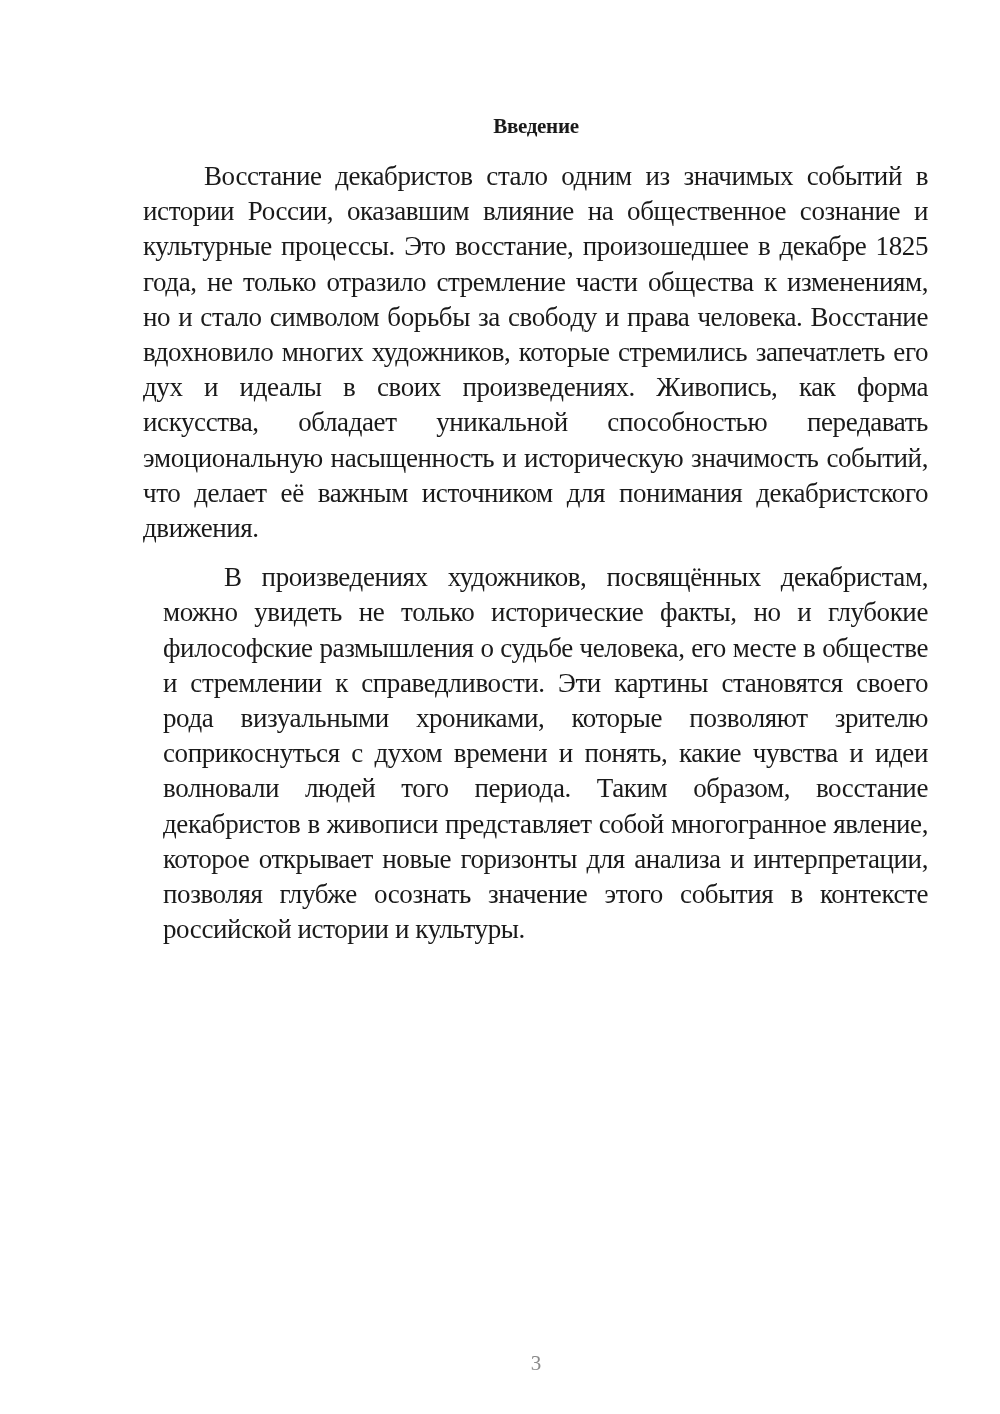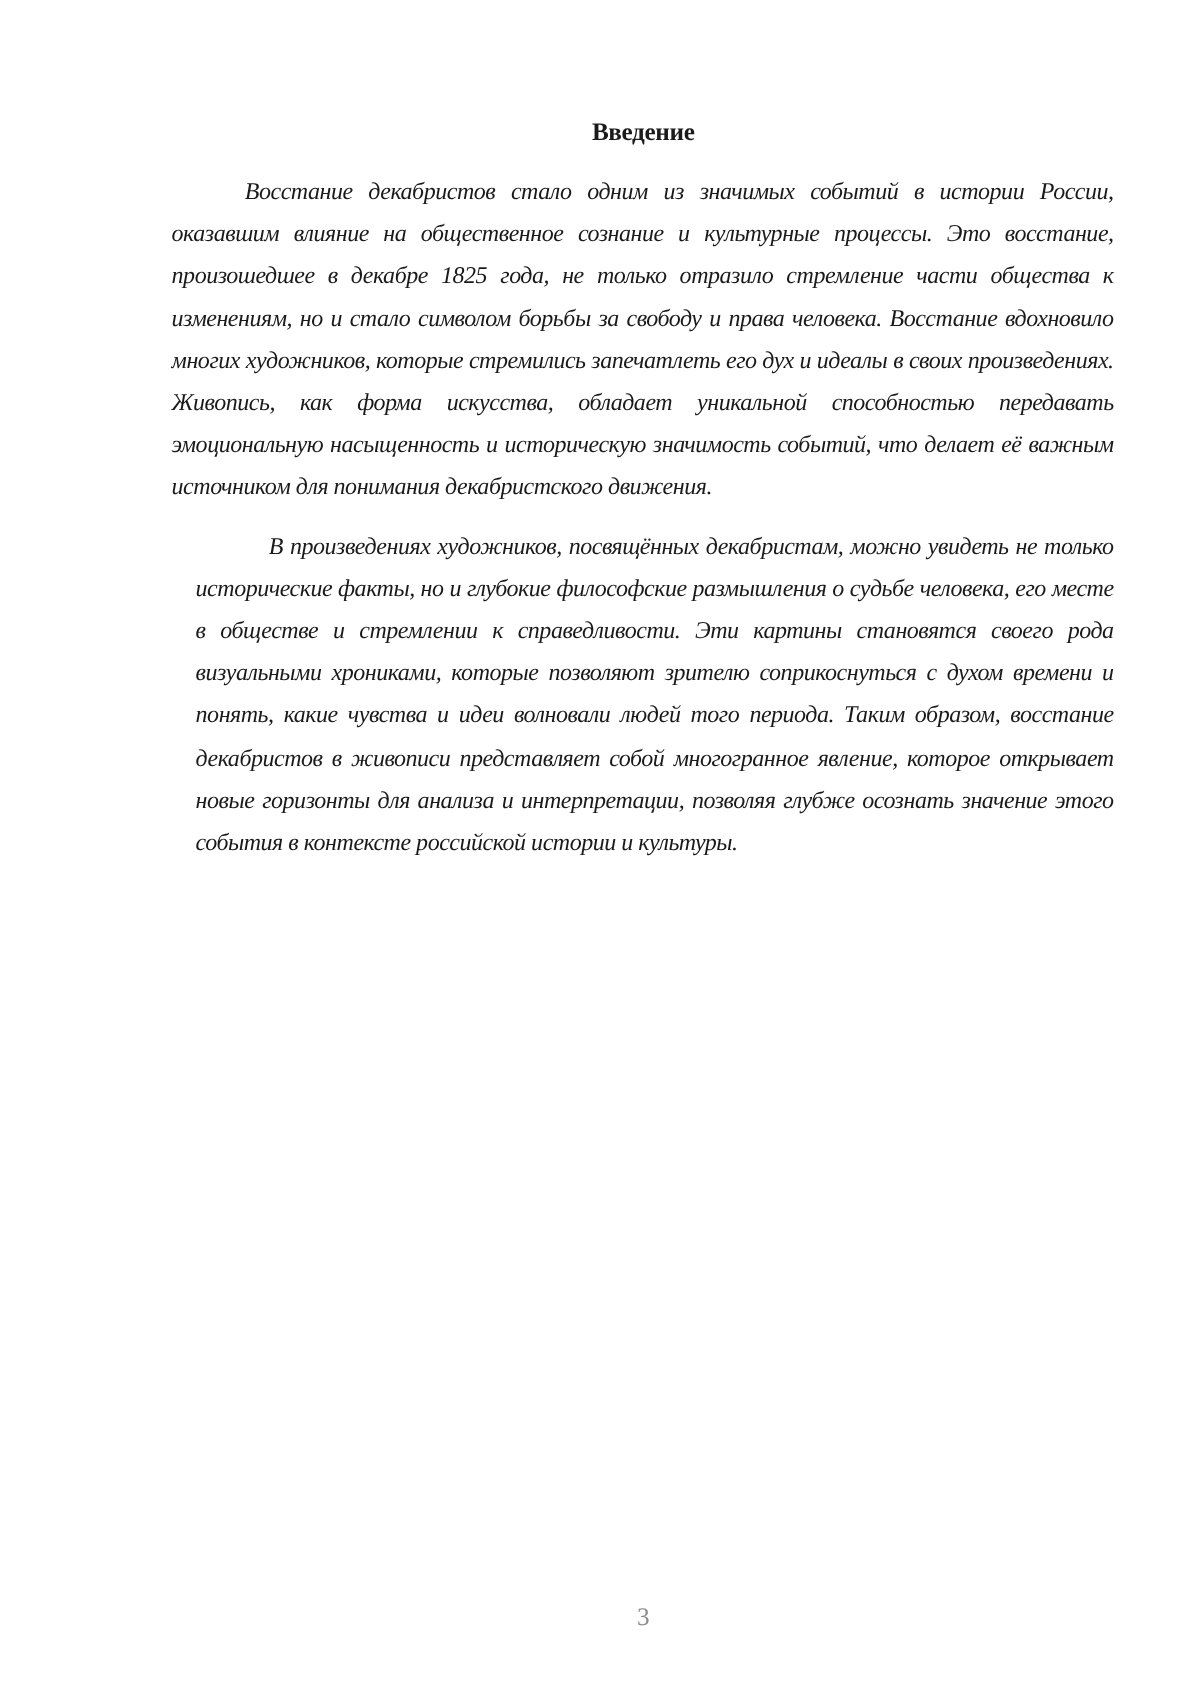--- a/index.html
+++ b/index.html
@@ -10,21 +10,21 @@
     body {
       width: 1000px;
       height: 1414px;
       position: relative;
       overflow: hidden;
       font-family: "Liberation Serif", "DejaVu Serif", serif;
       color: #1a1a1a;
     }
     .page {
       position: absolute;
-      left: 0; top: 0;
+      left: 0; top: 16px;
       width: 1000px; height: 1193px;
       background: #ffffff;
     }
     .heading {
       position: absolute;
       top: 98px;
       left: 0;
       width: 1072px;
       text-align: center;
       font-weight: bold;
@@ -32,27 +32,26 @@
       letter-spacing: -0.3px;
     }
     .body-text {
       position: absolute;
       left: 143px;
       width: 785px;
       top: 143px;
     }
     .para {
       margin: 0;
-      font-size: 20px;
+      font-size: 27px;
       line-height: 35.2px;
       text-align: justify;
       text-indent: 61px;
       letter-spacing: -0.4px;
       word-spacing: 0px;
-      font-style: italic;
     }
     .para + .para {
       margin-top: 14px;
       margin-left: 20px;
     }
     .page-number {
       position: absolute;
       top: 1335px;
       left: 0;
       width: 1072px;

